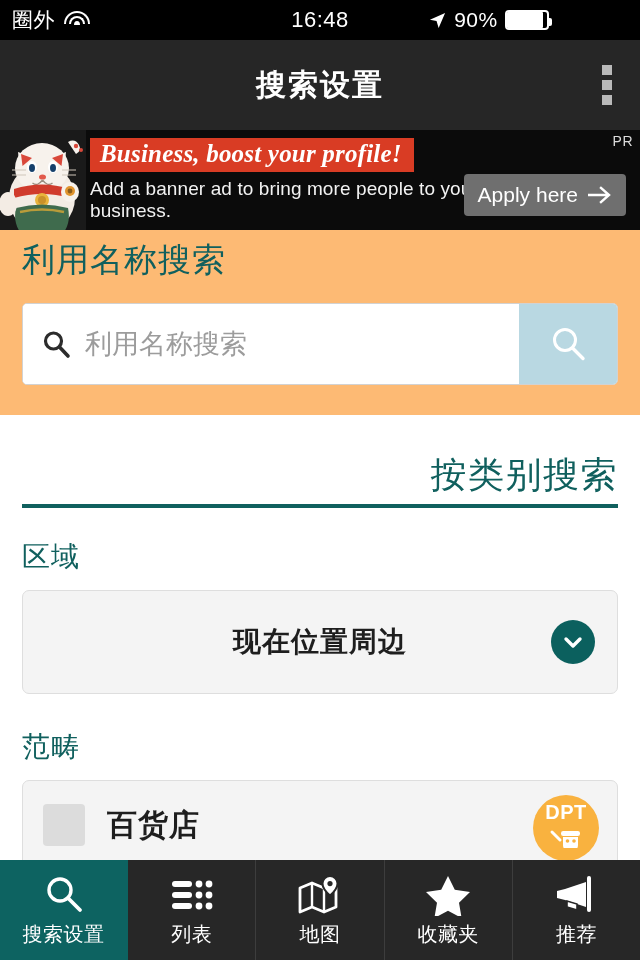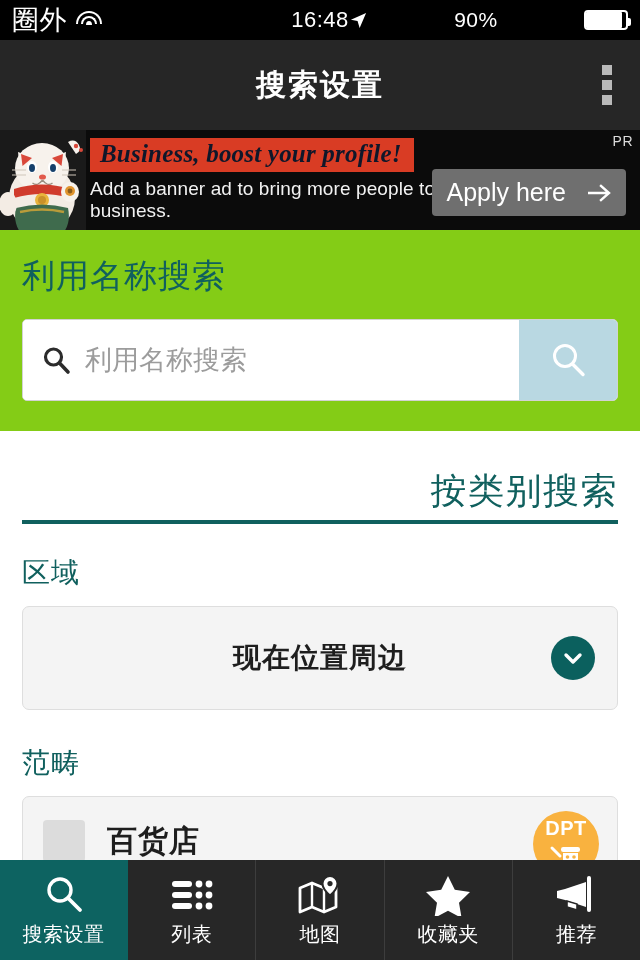--- a/index.html
+++ b/index.html
@@ -12,22 +12,22 @@
   }
 
   
   .statusbar{
     height:40px;background:#000;color:#fff;
     display:flex;align-items:center;
     padding:0 12px;font-size:21px;letter-spacing:.5px;
   }
   .sb-left{display:flex;align-items:center;gap:9px;flex:1;}
   .sb-center{flex:0 0 auto;font-size:22px;font-weight:400;text-align:right;}
-  .sb-right{display:flex;align-items:center;gap:7px;flex:1;justify-content:space-between;}
-  .carrier{font-size:27px;}
+  .sb-right{display:flex;align-items:center;gap:7px;flex:1;justify-content:center;}
+  .carrier{font-size:21px;}
   .wifi-ico{width:26px;height:19px;position:relative;display:inline-block;}
   .wifi-ico i{position:absolute;left:50%;transform:translateX(-50%);border:2.2px solid #fff;border-bottom:none;border-radius:50% 50% 0 0 / 100% 100% 0 0;}
   .wifi-ico i:nth-child(1){width:26px;height:13px;top:0;}
   .wifi-ico i:nth-child(2){width:16px;height:8px;top:5px;}
   .wifi-ico i:nth-child(3){width:6px;height:4px;top:10px;background:#fff;border-radius:50% 50% 0 0/100% 100% 0 0;}
   .loc-ico{width:19px;height:19px;}
   .batt{width:44px;height:20px;border:2px solid #fff;border-radius:4px;position:relative;}
   .batt::after{content:"";position:absolute;right:-5px;top:6px;width:3px;height:8px;background:#fff;border-radius:0 2px 2px 0;}
   .batt i{display:block;height:100%;background:#fff;border-radius:1px;}
 
@@ -44,39 +44,39 @@
 
   
   .ad{
     height:100px;background:#0b0b0b;position:relative;overflow:hidden;
     display:flex;align-items:center;cursor:pointer;
   }
   .ad-cat{width:86px;height:100px;flex:0 0 86px;position:relative;overflow:hidden;background:#1a1a1a;}
   .ad-cat svg{position:absolute;left:-2px;top:2px;}
   .ad-body{flex:1;padding-left:4px;position:relative;min-width:0;}
   .ad-head{
-    display:inline-block;background:#d93c24;color:#0f172a;
+    display:inline-block;background:#d93c24;color:#ffffff;
     font-family:"Liberation Serif","DejaVu Serif",serif;
     font-style:italic;font-weight:700;font-size:25px;
     padding:2px 12px 4px 10px;letter-spacing:.2px;white-space:nowrap;
   }
   .ad-sub{
     color:#f2f2f2;font-size:19px;line-height:1.16;margin-top:6px;
     max-width:400px;letter-spacing:.1px;
   }
   .ad-cta{
     position:absolute;right:14px;bottom:14px;
     background:#6f6f6f;color:#fff;border-radius:4px;
-    padding:9px 14px;font-size:25px;
-    display:flex;align-items:center;gap:22px;white-space:nowrap;cursor:pointer;
+    padding:9px 14px;font-size:21px;
+    display:flex;align-items:center;gap:10px;white-space:nowrap;cursor:pointer;
   }
   .ad-pr{position:absolute;right:7px;top:3px;color:#ddd;font-size:14px;letter-spacing:.5px;}
 
   
-  .sec-gray{background:#84cc16;padding:24px 22px 30px;}
+  .sec-gray{background:#fdba74;padding:8px 22px 30px;}
   .h-teal{color:#10605e;font-size:33px;font-weight:400;letter-spacing:1px;}
   .search-wrap{
     display:flex;margin-top:20px;height:82px;
     border:1px solid #d2d2d2;border-radius:5px;overflow:hidden;background:#fff;
   }
   .search-field{flex:1;display:flex;align-items:center;gap:14px;padding:0 18px;background:#fff;}
   .search-input{
     border:none;outline:none;flex:1;font-size:27px;color:#3a3a3a;
     font-family:"Liberation Sans","DejaVu Sans",sans-serif;background:transparent;
   }

